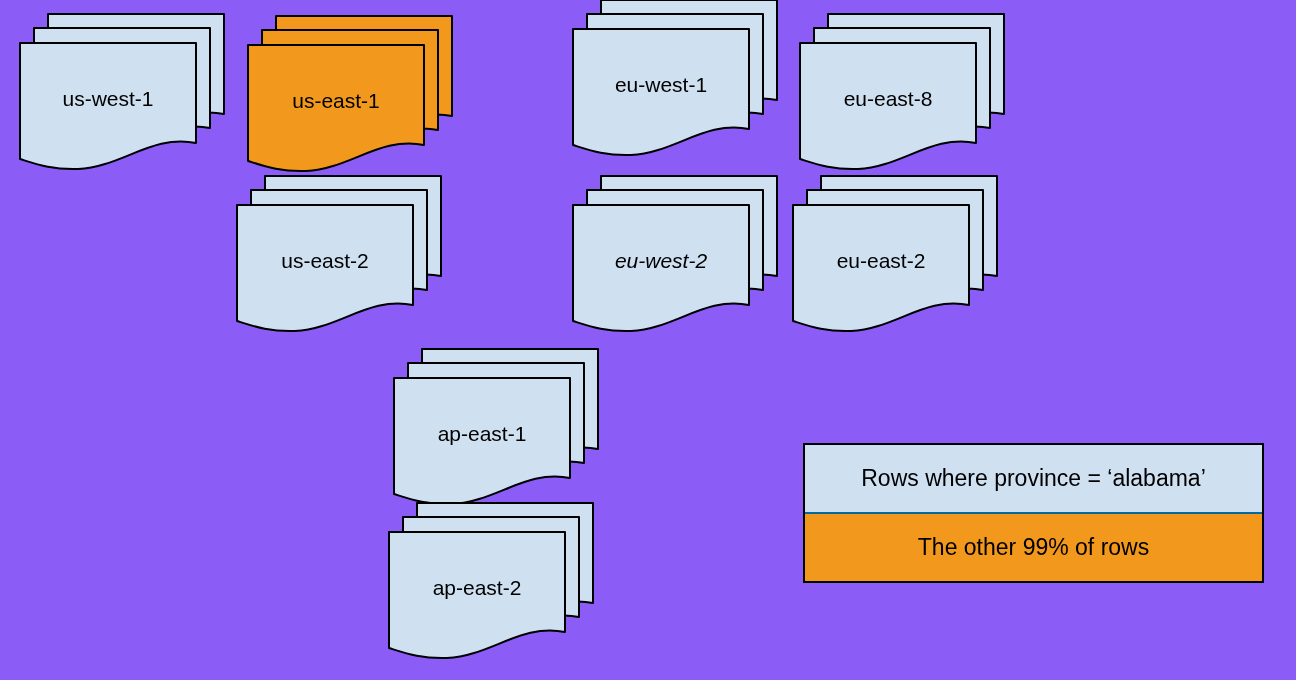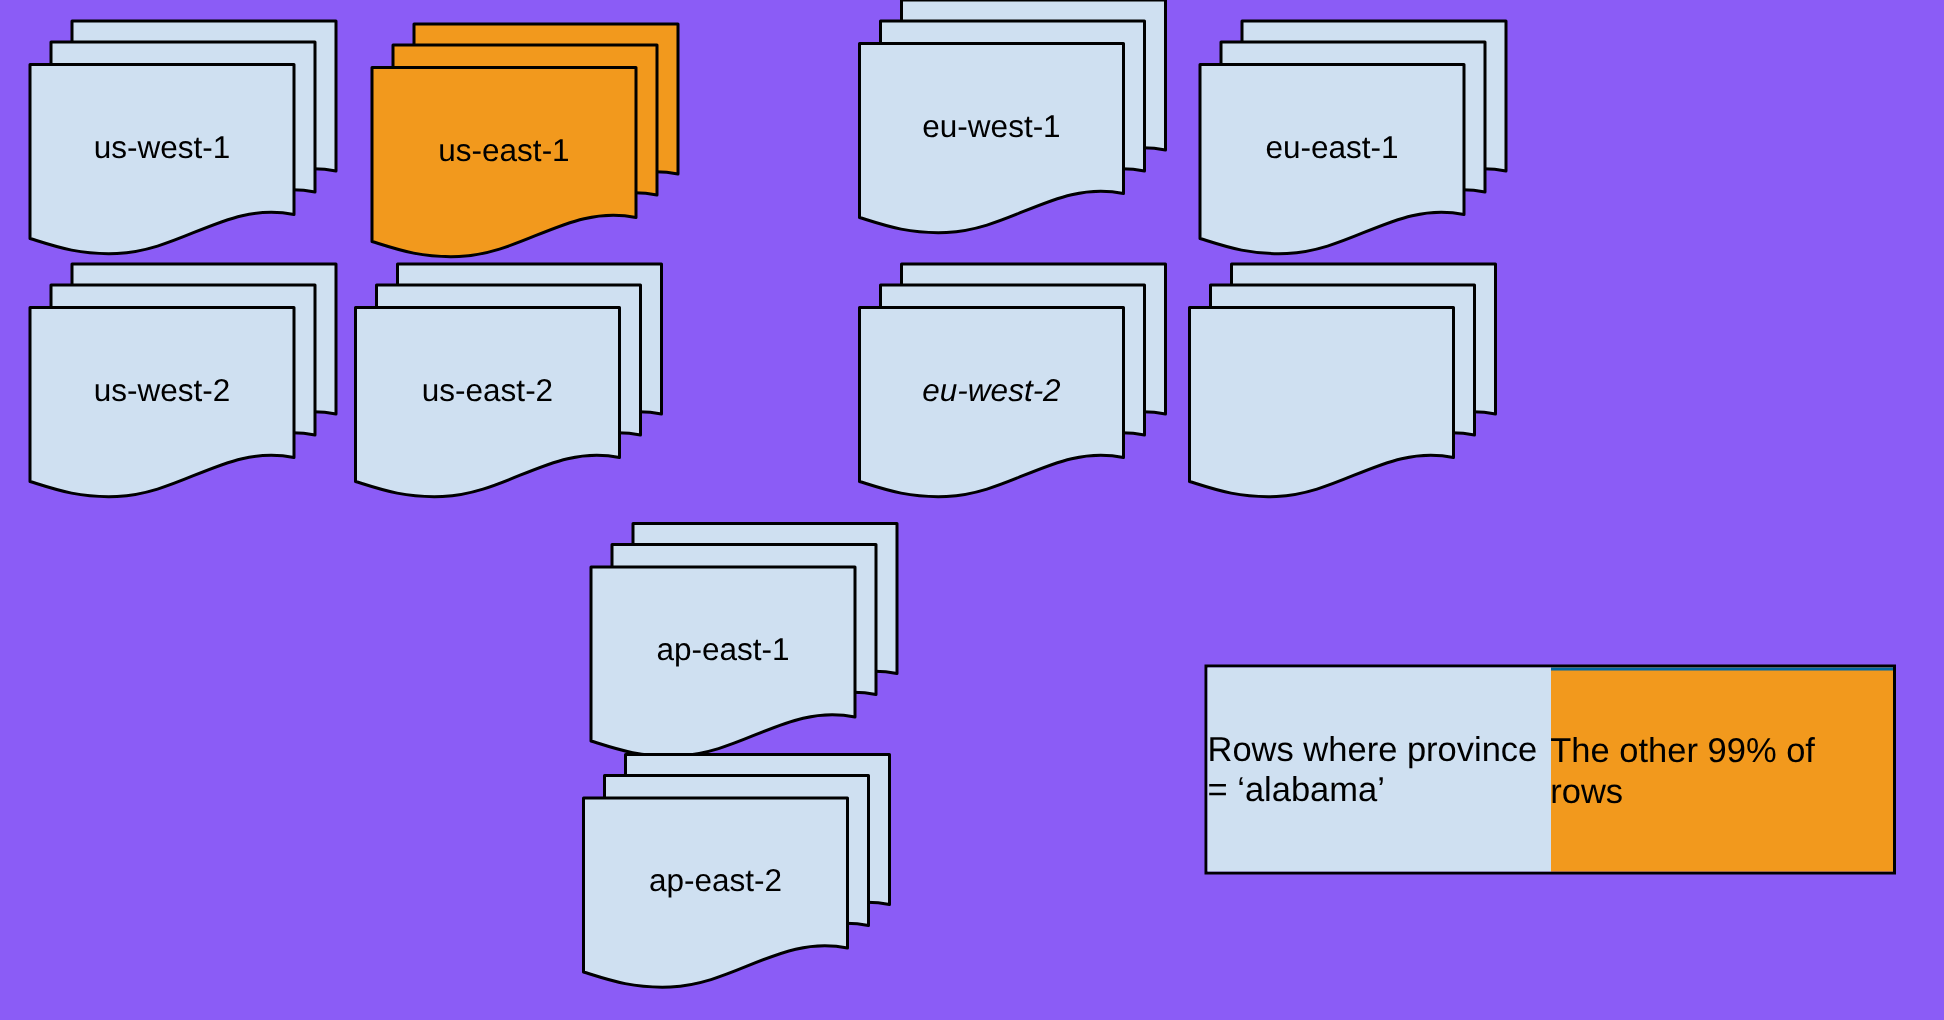--- a/index.html
+++ b/index.html
@@ -56,21 +56,21 @@
   
   .legend {
     position: absolute;
     left: 803px;
     top: 443px;
     width: 461px;
     height: 140px;
     border: 2px solid #000000;
     box-sizing: border-box;
     display: flex;
-    flex-direction: row;
+    flex-direction: column;
   }
   .legend-row {
     flex: 1;
     display: flex;
     align-items: center;
     justify-content: center;
     font-size: 23px;
     color: #000000;
   }
   .legend-row.bg-blue   { background: #cfe0f1; }
@@ -129,35 +129,23 @@
   <div class="stack blue" style="left:800px; top:14px;">
     <svg class="sheet s-back">
         <use href="#docshape"></use>
       </svg>
     <svg class="sheet s-mid">
         <use href="#docshape"></use>
       </svg>
     <svg class="sheet s-front">
         <use href="#docshape"></use>
       </svg>
-    <div class="stack-label">eu-east-1</div>
-  </div>
-
-  <div class="stack blue" style="left:20px; top:176px;">
-    <svg class="sheet s-back">
-        <use href="#docshape"></use>
-      </svg>
-    <svg class="sheet s-mid">
-        <use href="#docshape"></use>
-      </svg>
-    <svg class="sheet s-front">
-        <use href="#docshape"></use>
-      </svg>
-    <div class="stack-label">us-west-2</div>
-  </div>
+    <div class="stack-label">eu-east-8</div>
+  </div>
+
 
   <div class="stack blue" style="left:237px; top:176px;">
     <svg class="sheet s-back">
         <use href="#docshape"></use>
       </svg>
     <svg class="sheet s-mid">
         <use href="#docshape"></use>
       </svg>
     <svg class="sheet s-front">
         <use href="#docshape"></use>
@@ -181,20 +169,21 @@
   <div class="stack blue" style="left:793px; top:176px;">
     <svg class="sheet s-back">
         <use href="#docshape"></use>
       </svg>
     <svg class="sheet s-mid">
         <use href="#docshape"></use>
       </svg>
     <svg class="sheet s-front">
         <use href="#docshape"></use>
       </svg>
+    <div class="stack-label">eu-east-2</div>
   </div>
 
   <div class="stack blue" style="left:394px; top:349px;">
     <svg class="sheet s-back">
         <use href="#docshape"></use>
       </svg>
     <svg class="sheet s-mid">
         <use href="#docshape"></use>
       </svg>
     <svg class="sheet s-front">

